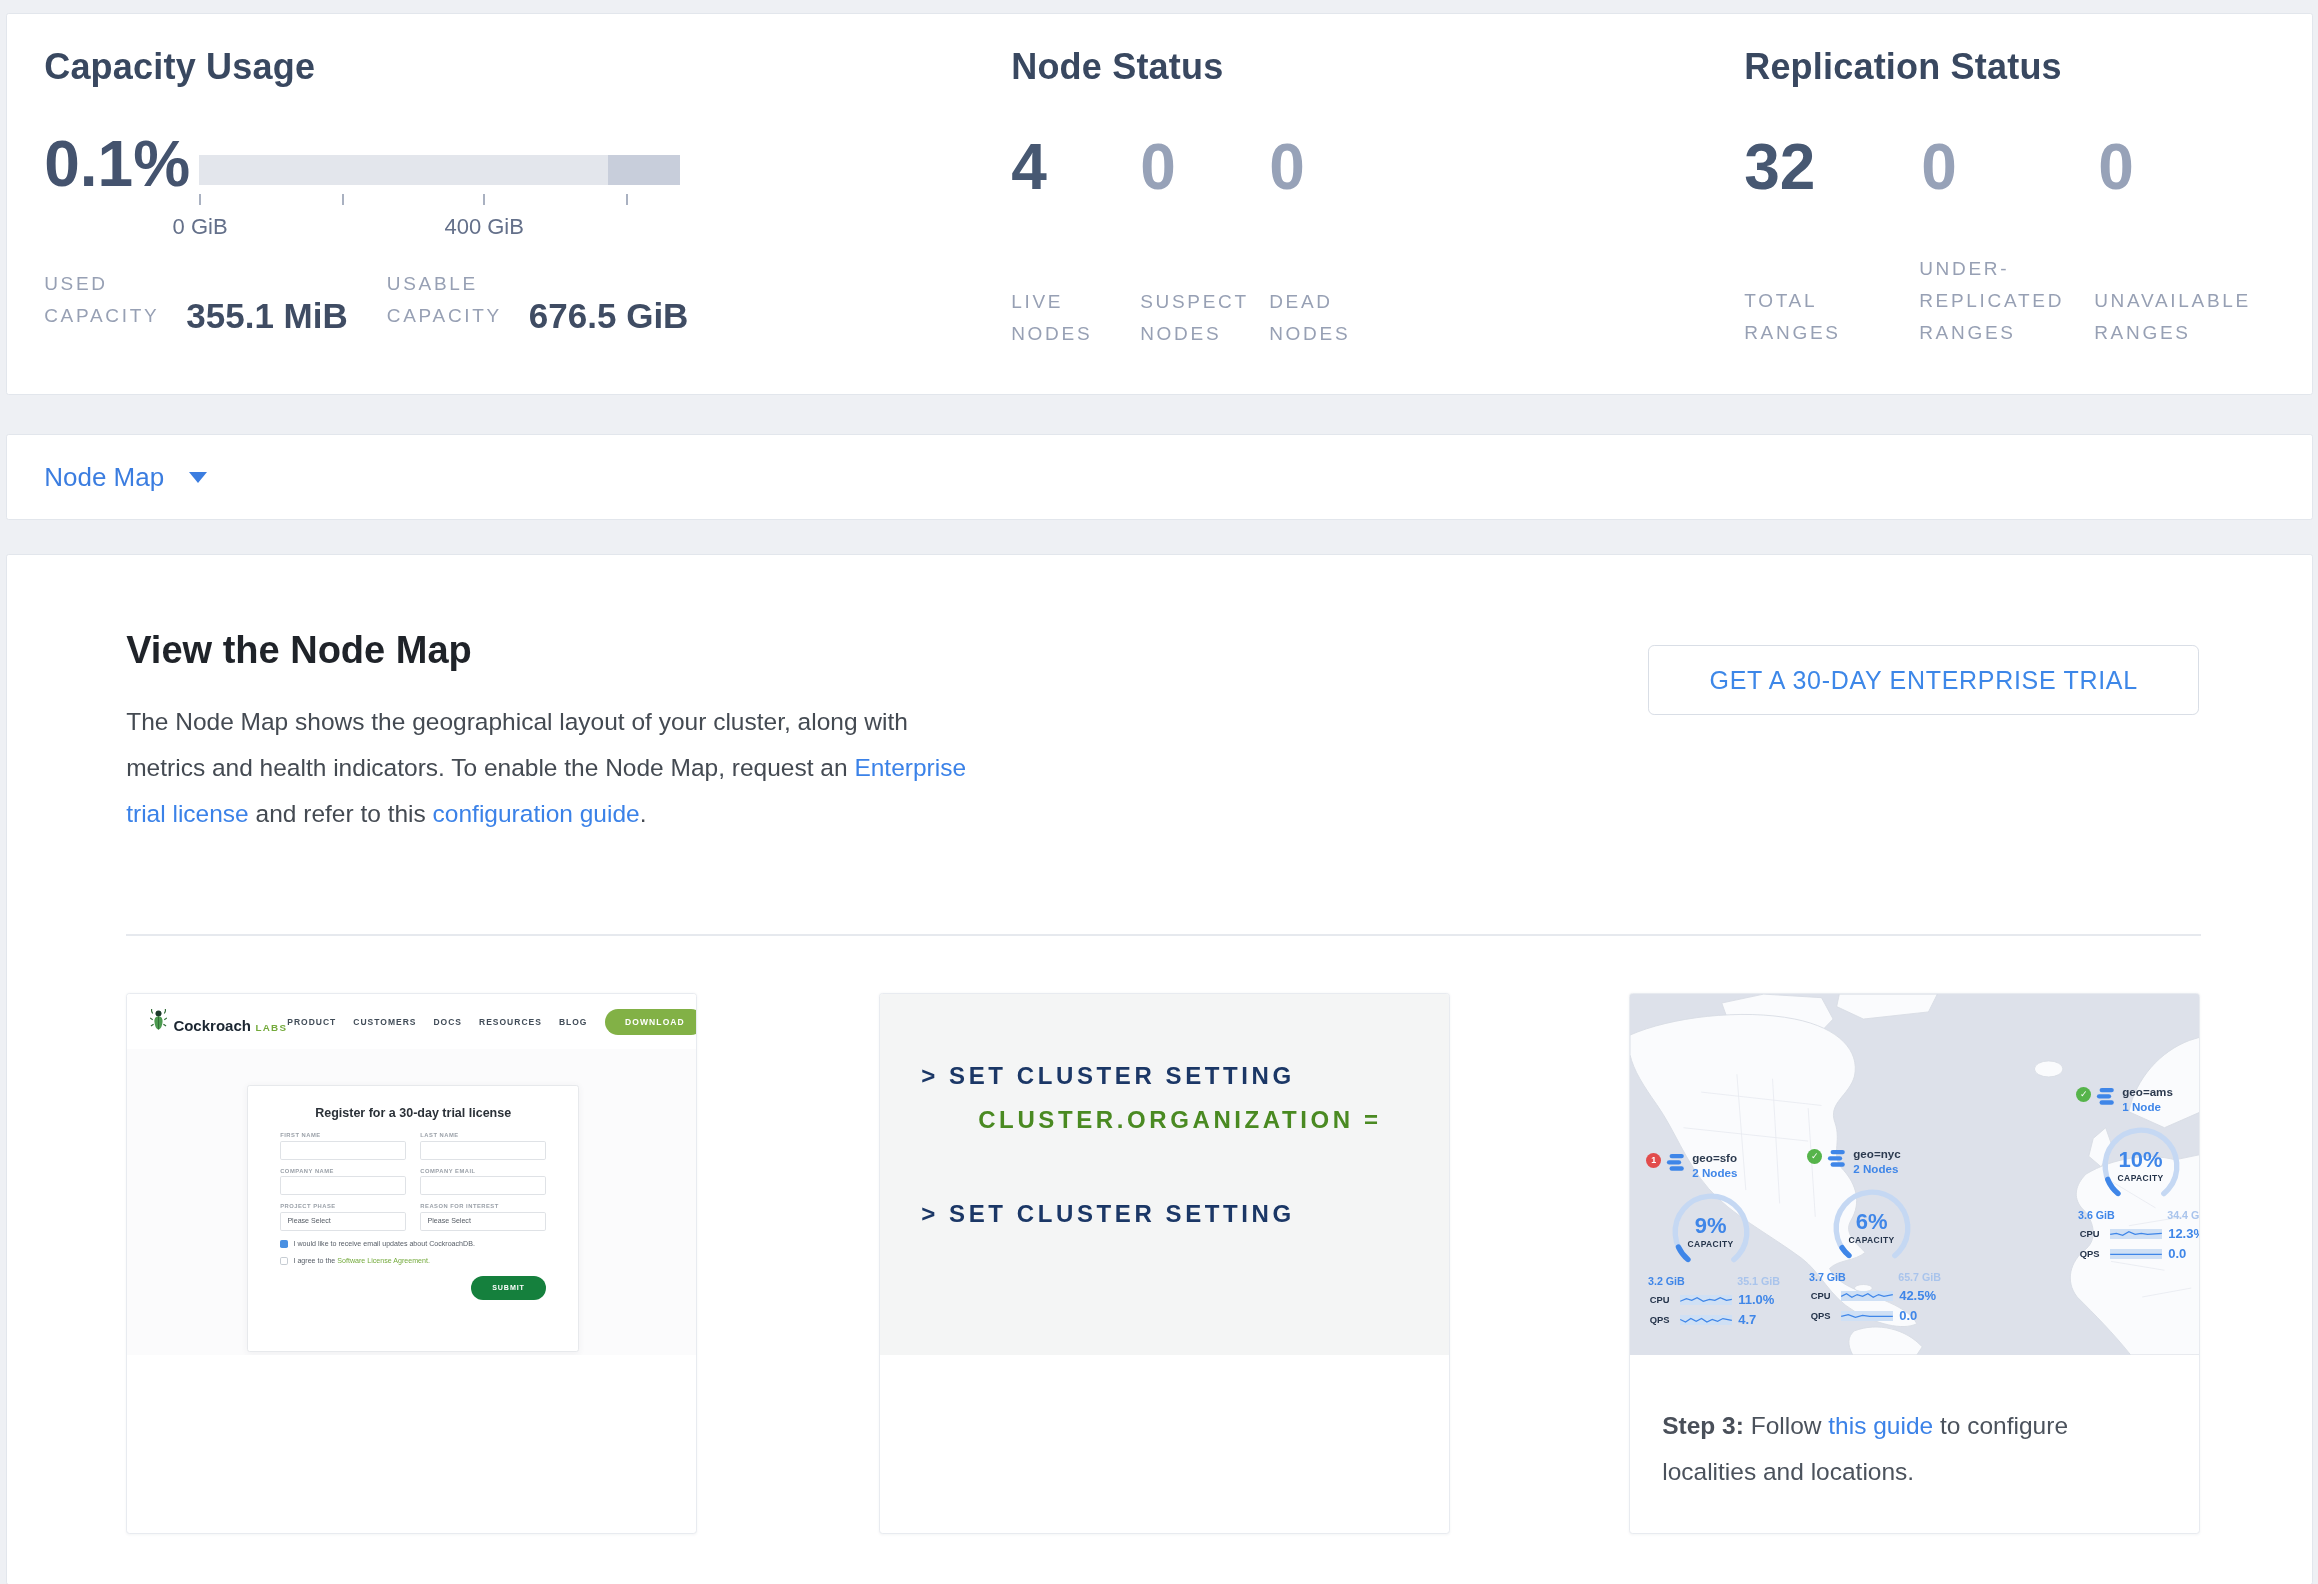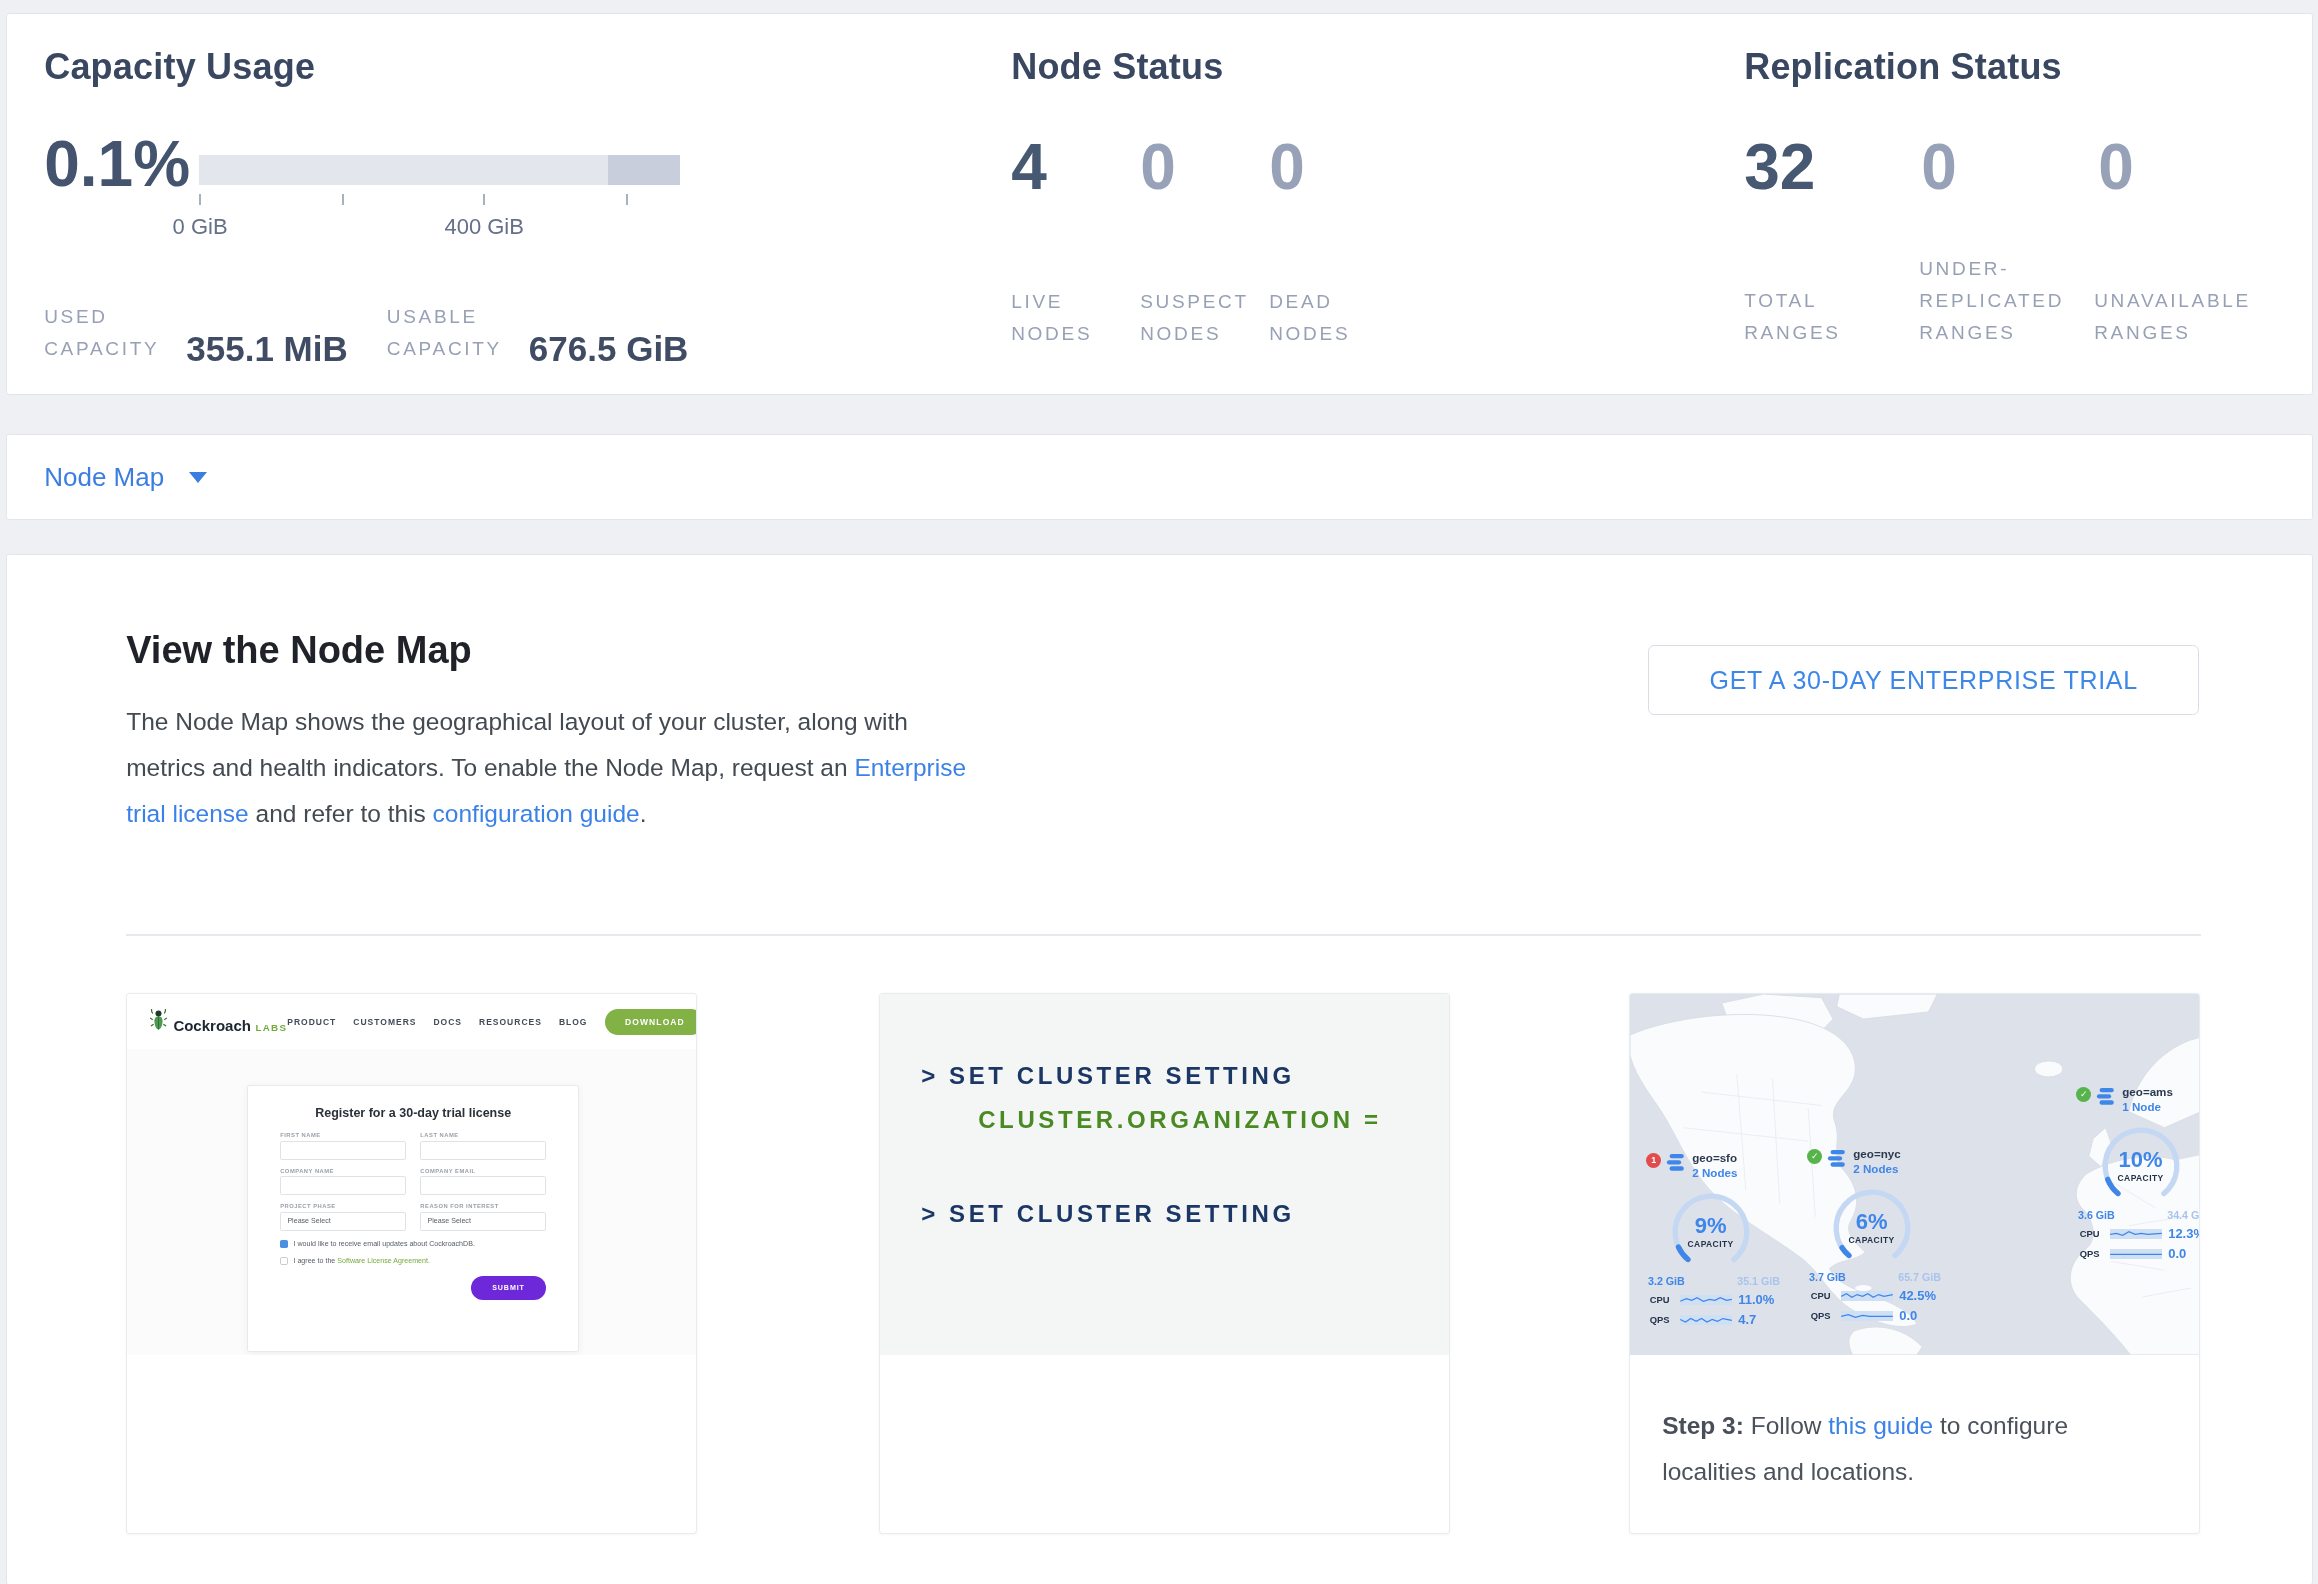--- a/index.html
+++ b/index.html
@@ -20,21 +20,21 @@
   .bignum .num.em { color:#475872; }
   .labels-row { position:absolute; display:flex; align-items:flex-end; }
   .sublabel { font-size:19px; font-weight:400; color:#97a0b4; letter-spacing:2.7px; line-height:32px; }
 
   
   .cap-pct { position:absolute; left:37px; top:118px; font-size:64px; font-weight:700; line-height:1; color:#44536e; }
   .cap-bar { position:absolute; left:192px; top:141px; width:481px; height:30px; background:#e3e6ec; }
   .cap-bar .seg { position:absolute; right:0; top:0; width:15%; height:100%; background:#c8cedb; }
   .tick { position:absolute; top:39px; width:1.8px; height:11.6px; background:#a9b1c1; }
   .tick-label { position:absolute; top:59px; font-size:22px; color:#64708a; transform:translateX(-50%); white-space:nowrap; }
-  .cap-details { left:37px; top:265px; height:86px; gap:0; }
+  .cap-details { left:37px; top:232px; height:86px; gap:0; }
   .cap-details .lab { width:135px; margin-right:7.1px; }
   .cap-details .val { font-size:35px; font-weight:700; color:#3f4c63; margin-right:39px; position:relative; top:4.5px; white-space:nowrap; }
 
   
   .metric-col { flex:0 0 auto; }
   .nodes-vals  .metric-col { width:129px; }
   .repl-vals   .metric-col { width:177px; }
   .nodes-labels .metric-col { width:129px; }
   .repl-labels  .metric-col { width:175px; }
   .nodes-labels .sublabel { display:block; width:116px; }
@@ -79,21 +79,21 @@
   .mini-form h4 { font-size:12.5px; font-weight:700; color:#2b3138; text-align:center; margin-bottom:12.5px; }
   .fgrid { display:grid; grid-template-columns:1fr 1fr; column-gap:14.3px; row-gap:8px; }
   .fld label { display:block; font-size:5.8px; font-weight:700; letter-spacing:0.5px; color:#9aa0a8; margin-bottom:2.7px; }
   .fld .box { height:19px; border:0.9px solid #dfe2e6; border-radius:1.8px; background:#fff; font-size:7.1px; color:#565d66; line-height:17px; padding:0 6.2px; }
   .chk-row { display:flex; align-items:center; gap:5.3px; margin-top:9px; }
   .chk { width:8px; height:8px; border-radius:1.8px; flex:0 0 auto; }
   .chk.on { background:#4a90e2; }
   .chk.off { background:#fff; border:0.9px solid #c6ccd3; }
   .chk-txt { font-size:7.1px; color:#565d66; }
   .glink { color:#74aa3c; }
-  .submit-btn { float:right; margin-top:10.7px; background:#6d28d9; color:#fff; font-size:7.1px; font-weight:700; letter-spacing:0.9px; padding:8px 21.4px; border-radius:13.4px; }
+  .submit-btn { float:right; margin-top:10.7px; background:#15803d; color:#fff; font-size:7.1px; font-weight:700; letter-spacing:0.9px; padding:8px 21.4px; border-radius:13.4px; }
 
   
   .code-media { background:#f4f5f5; padding:68px 0 0 41px; }
   .code-line { font-weight:700; letter-spacing:3.6px; font-size:24px; white-space:nowrap; }
   .code-cmd { color:#1b3766; }
   .code-arg { color:#4a8a22; padding-left:57px; }
   .cl-1 { margin-bottom:16px; } .cl-2 { margin-bottom:66px; } .cl-3 { margin-bottom:16px; }
 
   
   .map-media { background:#dde1ea; }

